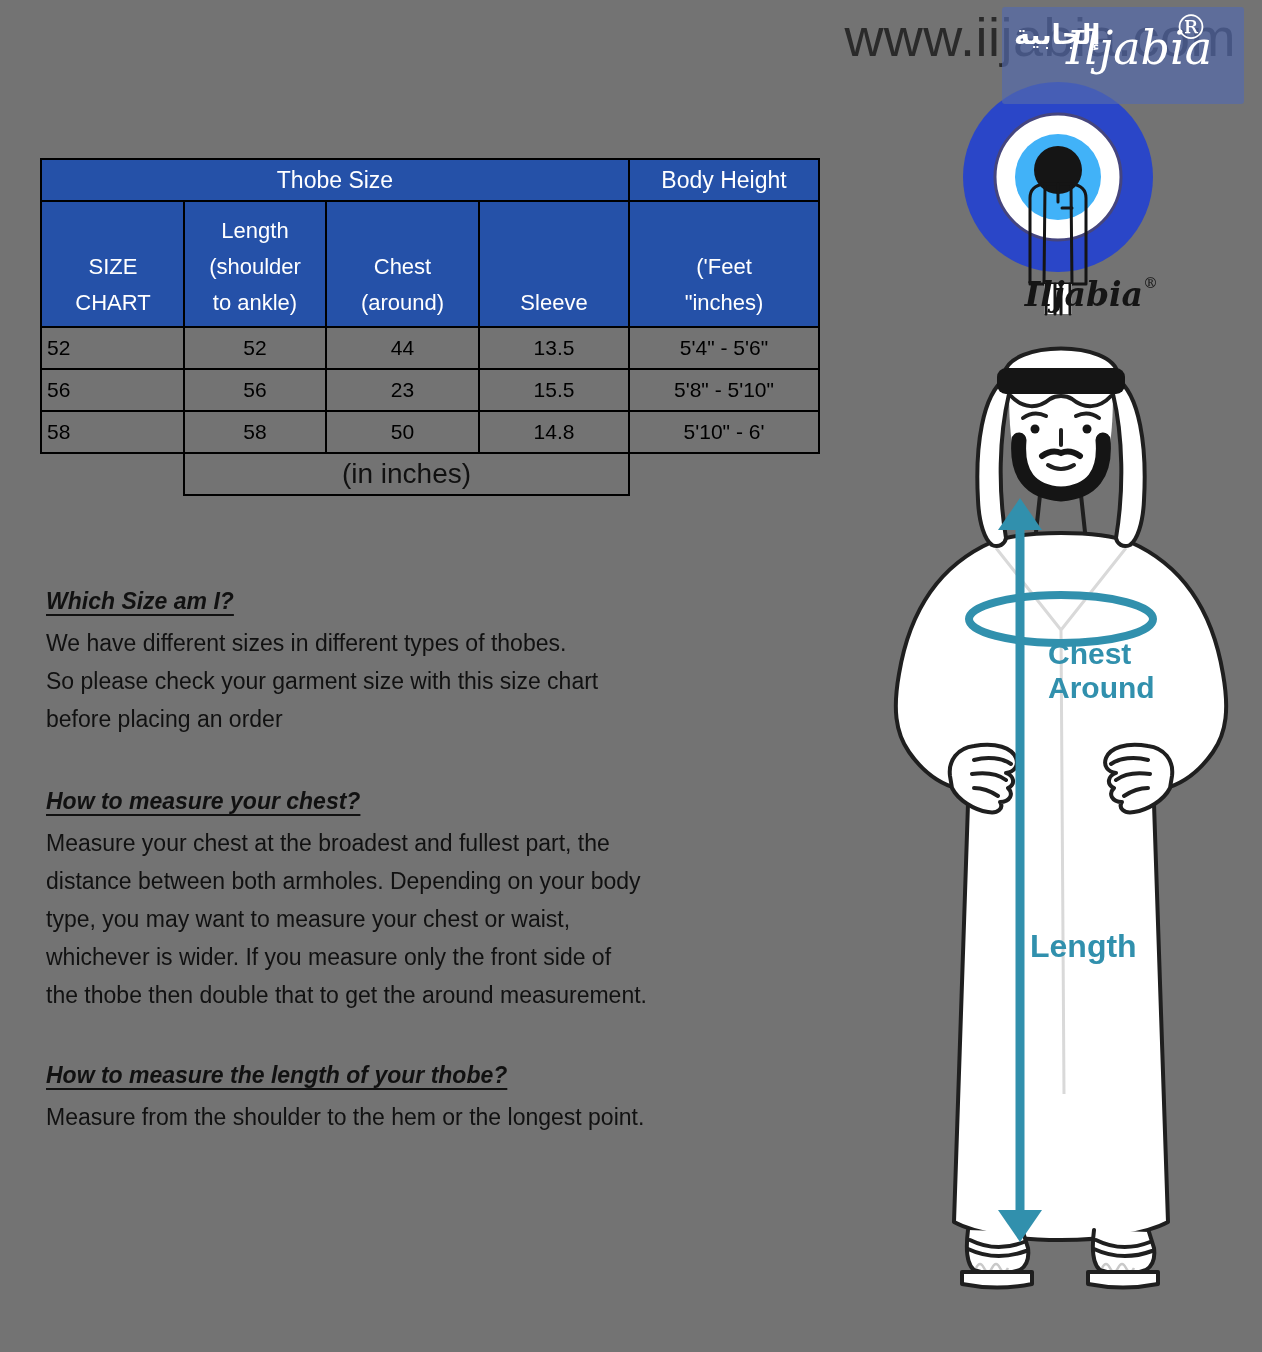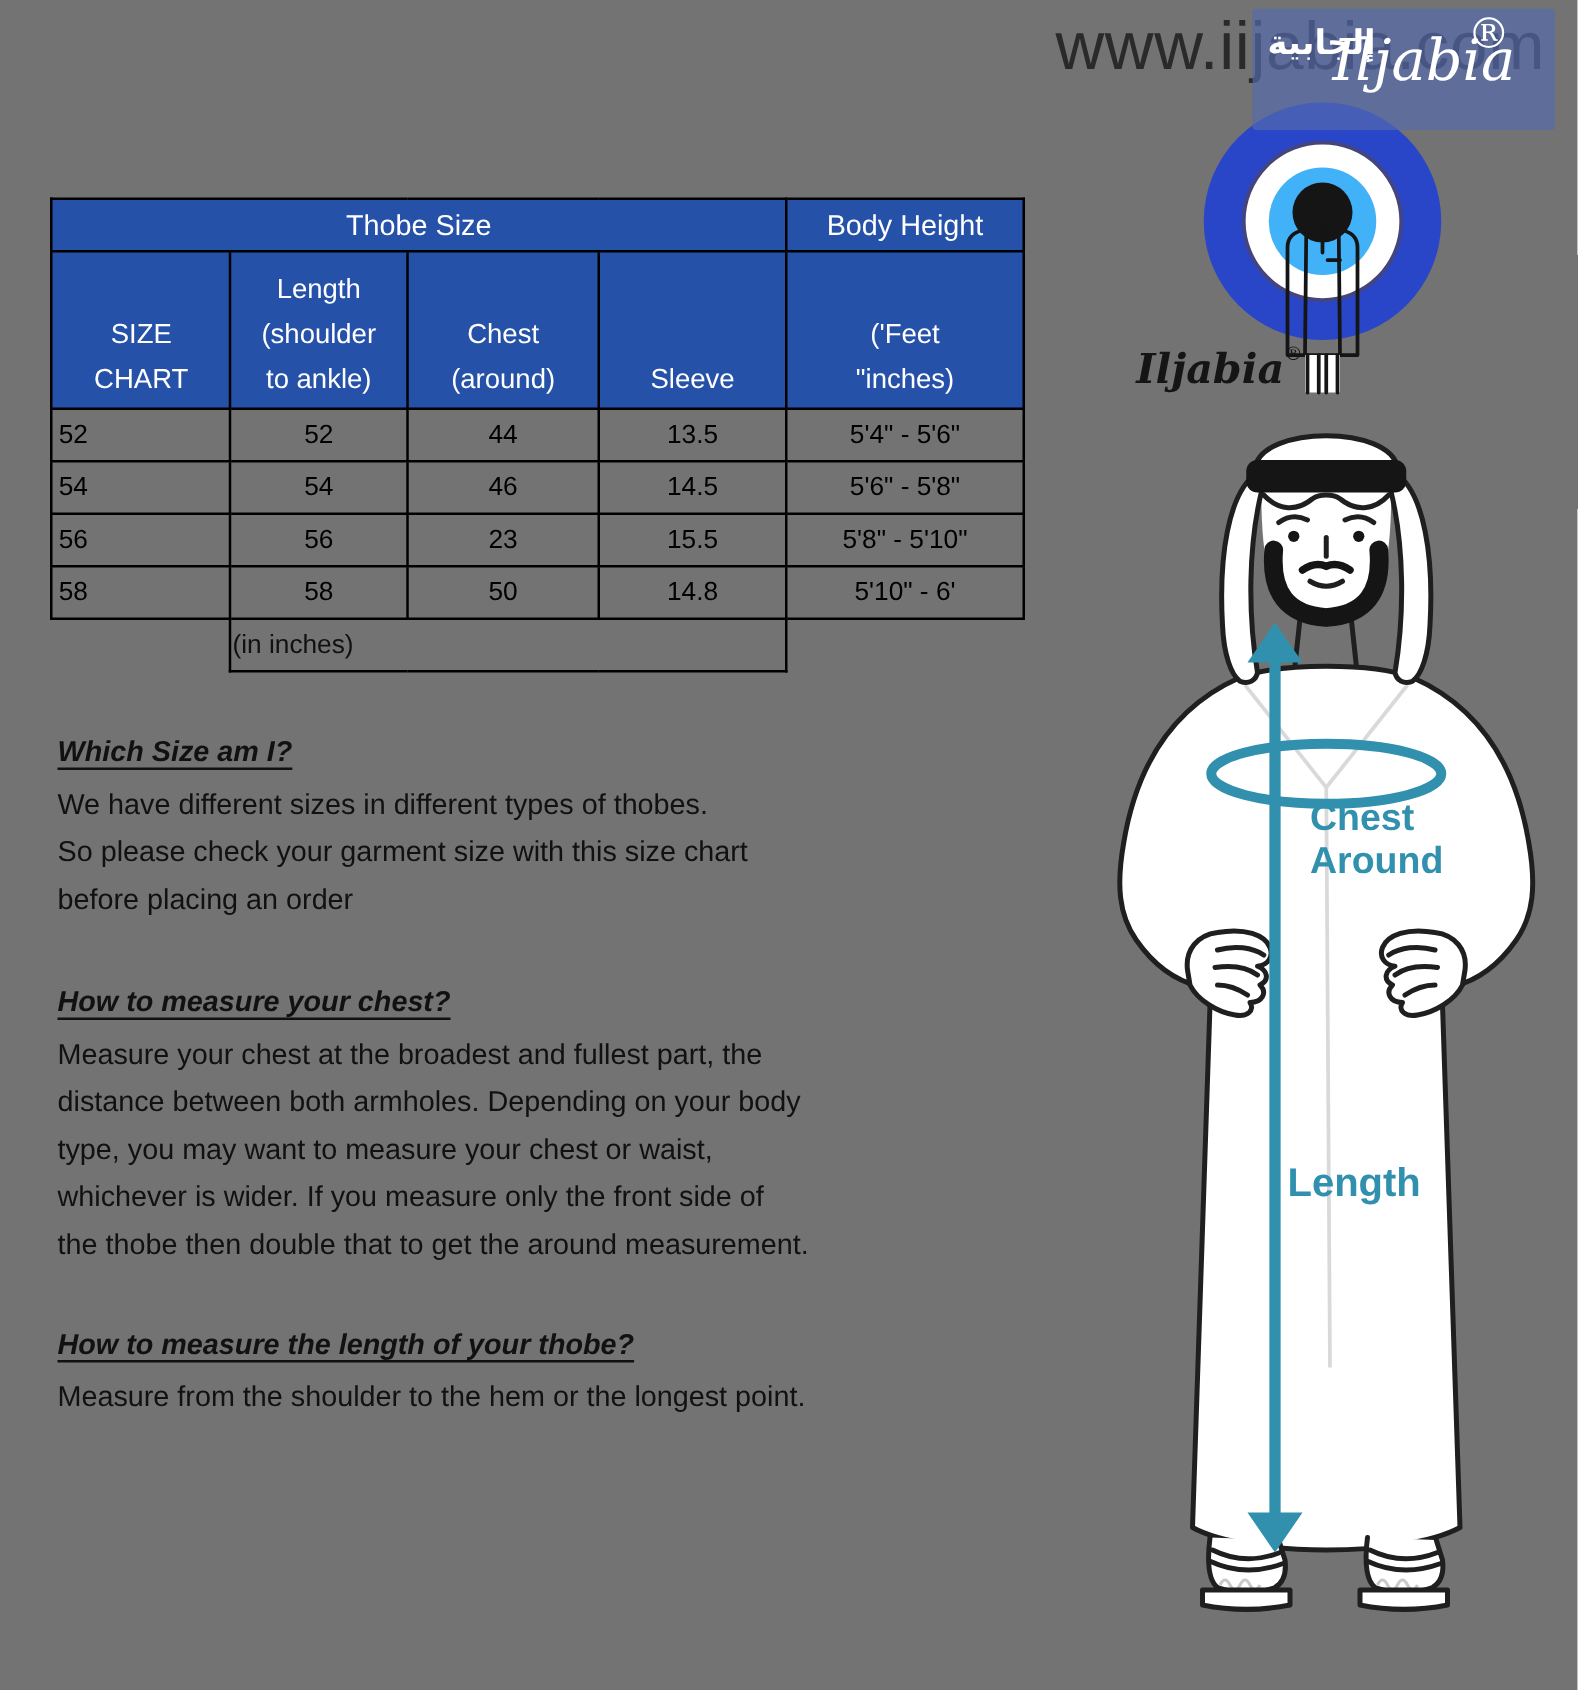--- a/index.html
+++ b/index.html
@@ -7,21 +7,21 @@
     position:relative;width:1262px;height:1352px;background:#737373;overflow:hidden;
     font-family:"Liberation Sans",sans-serif;color:#111;
   }
   
   .www-text{
     position:absolute;top:10px;right:26px;z-index:1;
     font-size:54px;line-height:1;color:#2a2a2a;letter-spacing:.5px;white-space:nowrap;
   }
   .logo-svg{position:absolute;left:958px;top:76px;z-index:2;}
   .logo-caption{
-    position:absolute;left:909px;top:274px;width:200px;z-index:2;text-align:left;
+    position:absolute;left:958px;top:274px;width:200px;z-index:2;text-align:right;
     font-family:"DejaVu Serif",serif;font-style:italic;font-weight:600;font-size:33px;color:#151515;
   }
   .logo-caption sup{font-size:15px;vertical-align:18px;font-style:normal;font-weight:400;}
   .banner{
     position:absolute;left:1002px;top:7px;width:242px;height:97px;z-index:3;
     background:var(--banner-overlay, rgba(84,106,172,0.68));border-radius:3px;
   }
   .banner .arabic{
     position:absolute;left:12px;top:12px;font-family:"DejaVu Sans",sans-serif;
     font-size:27px;font-weight:bold;color:#fff;
@@ -42,21 +42,21 @@
   .size-table td{border:2px solid #000;}
   .size-table .hdr{background:var(--header-blue,#2551a8);color:#fff;}
   .size-table .group{height:38px;font-size:23px;text-align:center;vertical-align:middle;}
   .size-table .colhead{
     height:118px;font-size:22px;line-height:36px;text-align:center;
     vertical-align:bottom;padding-bottom:5px;white-space:pre-line;
   }
   .size-table .colhead.first{text-align:center;padding-left:2px;}
   .size-table .datacell{height:38px;font-size:21px;text-align:center;vertical-align:middle;color:#000;}
   .size-table .datacell.first{text-align:left;padding-left:5px;}
-  .size-table .footcell{height:38px;font-size:21px;text-align:left;vertical-align:middle;}
+  .size-table .footcell{height:38px;font-size:28px;text-align:center;vertical-align:middle;}
   .size-table .noborder{border:none;}
   
   .section{position:absolute;left:46px;width:760px;}
   .section h3{
     margin:0 0 9px 0;font-size:23px;font-weight:bold;font-style:italic;
     text-decoration:underline;text-decoration-thickness:2px;text-underline-offset:5px;
   }
   .section p{margin:0;font-size:23px;line-height:38px;white-space:pre-line;}
   #sec-which{top:588px;}
   #sec-chest{top:788px;}
@@ -128,27 +128,20 @@
       <td class="hdr colhead">Sleeve</td>
       <td class="hdr colhead">('Feet
 "inches)</td>
     </tr>
     <tr>
       <td class="datacell first">52</td>
       <td class="datacell">52</td>
       <td class="datacell">44</td>
       <td class="datacell">13.5</td>
       <td class="datacell">5'4" - 5'6"</td>
-    </tr>
-    <tr>
-      <td class="datacell first">54</td>
-      <td class="datacell">54</td>
-      <td class="datacell">46</td>
-      <td class="datacell">14.5</td>
-      <td class="datacell">5'6" - 5'8"</td>
     </tr>
     <tr>
       <td class="datacell first">56</td>
       <td class="datacell">56</td>
       <td class="datacell">23</td>
       <td class="datacell">15.5</td>
       <td class="datacell">5'8" - 5'10"</td>
     </tr>
     <tr>
       <td class="datacell first">58</td>

